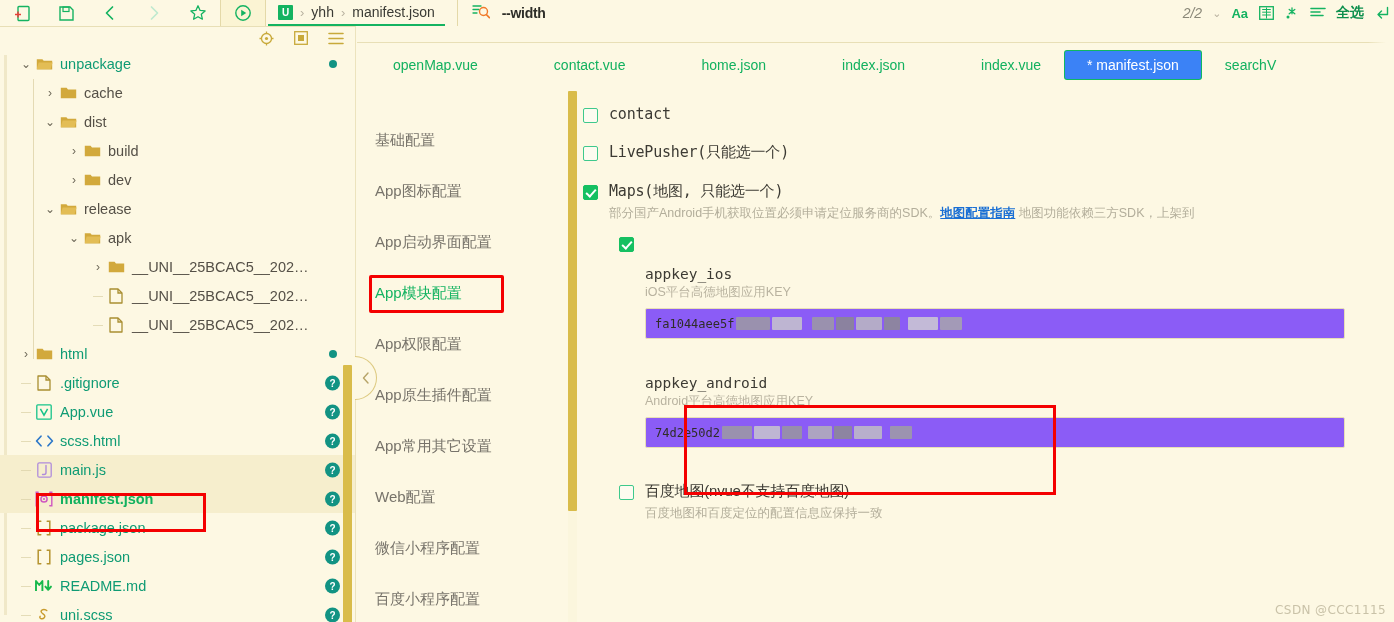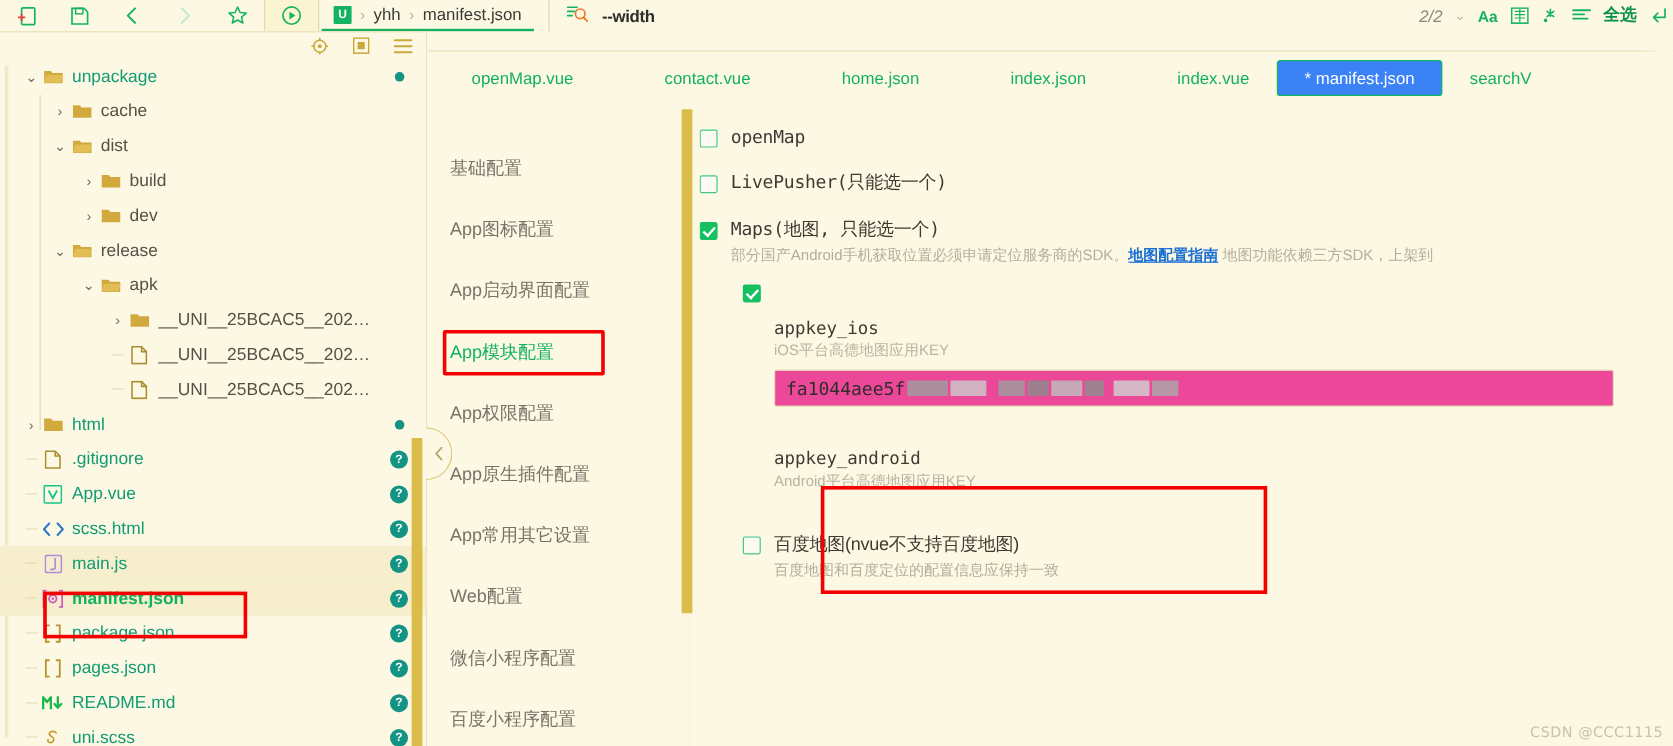--- a/index.html
+++ b/index.html
@@ -277,27 +277,27 @@
   }
   .blk { margin-bottom: 20px; }
   .field-name {
     font-family: "DejaVu Sans Mono", monospace;
     font-size: 14.5px; color: #3c3a33;
   }
   .field-hint { font-size: 12.5px; color: #b9b3a0; margin-top: 2px; }
   .field-input {
     margin-top: 7px;
     height: 31px;
-    background: #ec4899;
+    background: #8b5cf6;
     border: 1px solid #e8dfb6;
     border-radius: 2px;
     display: flex; align-items: center;
     padding-left: 9px;
     font-family: "DejaVu Sans Mono", monospace;
-    font-size: 15px;
+    font-size: 12px;
     color: #2f2d27;
     position: relative;
     overflow: hidden;
   }
   .redact {
     display: inline-block;
     height: 13px;
     background: #9e9e9e;
     margin-left: 2px;
     vertical-align: middle;
@@ -686,21 +686,21 @@
       </div>
     <div class="mf-nav-scroll"></div>
     <div class="mf-nav-hl"></div>
 
     <div class="mf-content">
 
 
       <div class="blk">
         <div class="chk-row">
           <span class="cbox"></span>
-          <span class="chk-label">openMap</span>
+          <span class="chk-label">contact</span>
         </div>
       </div>
 
       <div class="blk">
         <div class="chk-row">
           <span class="cbox"></span>
           <span class="chk-label">LivePusher(只能选一个)</span>
         </div>
       </div>
 
@@ -731,20 +731,30 @@
               <span class="redact" style="width:26px;background:#bdbdbd"></span>
               <span class="redact" style="width:16px;background:#8e8e8e"></span>
               <span class="redact" style="width:30px;margin-left:8px;background:#cfcfcf"></span>
               <span class="redact" style="width:22px;background:#a8a8a8"></span>
           </div>
         </div>
 
         <div style="padding-left:26px; margin-top:36px">
           <div class="field-name">appkey_android</div>
           <div class="field-hint">Android平台高德地图应用KEY</div>
+          <div class="field-input" style="width:700px">
+            <span>74d2e50d2</span>
+              <span class="redact" style="width:30px"></span>
+              <span class="redact" style="width:26px;background:#cbcbcb"></span>
+              <span class="redact" style="width:20px;background:#9a9a9a"></span>
+              <span class="redact" style="width:24px;margin-left:6px;background:#b5b5b5"></span>
+              <span class="redact" style="width:18px;background:#8e8e8e"></span>
+              <span class="redact" style="width:28px;background:#c2c2c2"></span>
+              <span class="redact" style="width:22px;margin-left:8px;background:#a0a0a0"></span>
+          </div>
         </div>
 
         <div style="margin-top:34px; padding-left:0">
           <div class="chk-row">
             <span class="cbox"></span>
             <span>
               <span class="chk-label" style="font-family:'Liberation Sans',sans-serif">百度地图(nvue不支持百度地图)</span>
               <div class="sub-desc">百度地图和百度定位的配置信息应保持一致</div>
             </span>
           </div>

